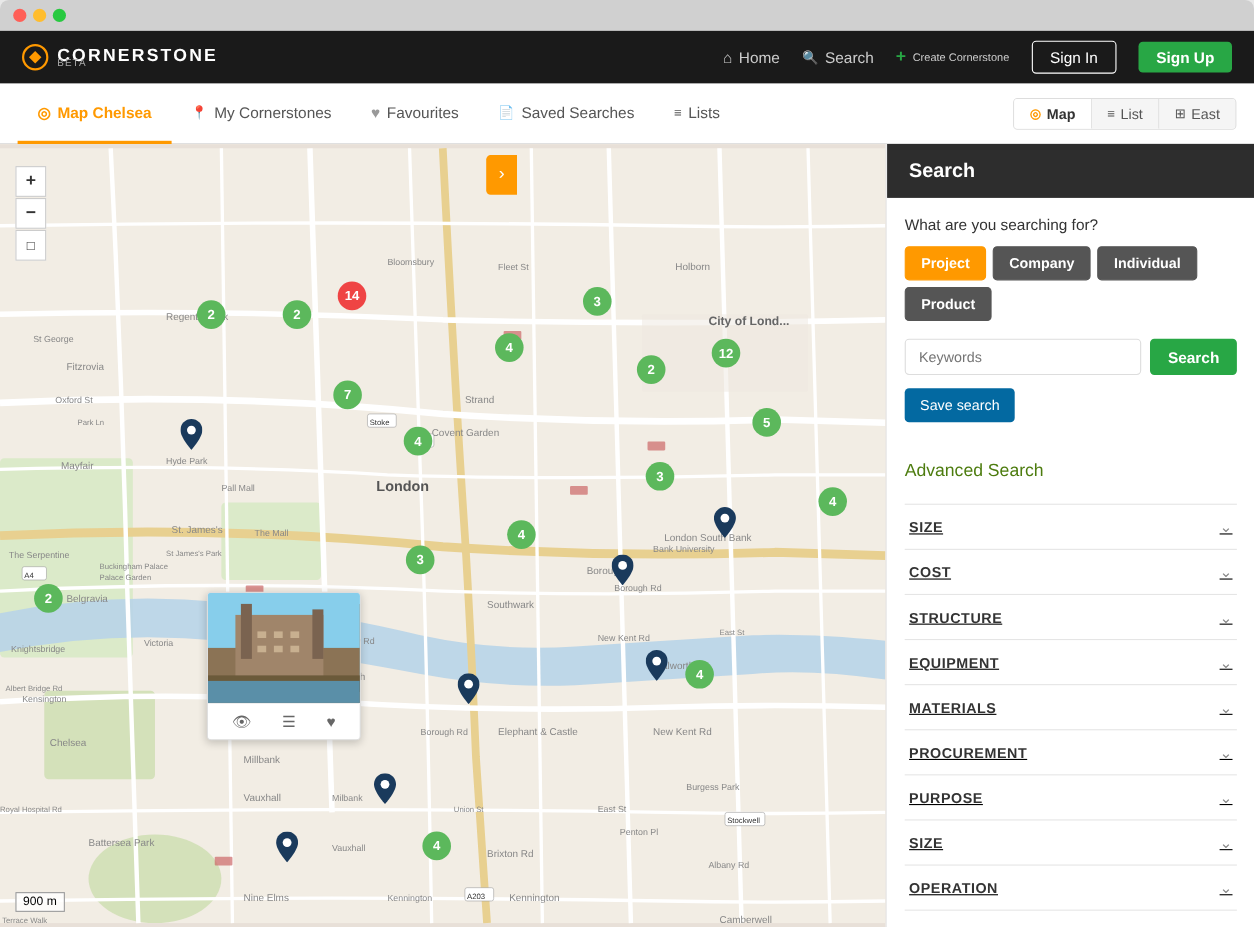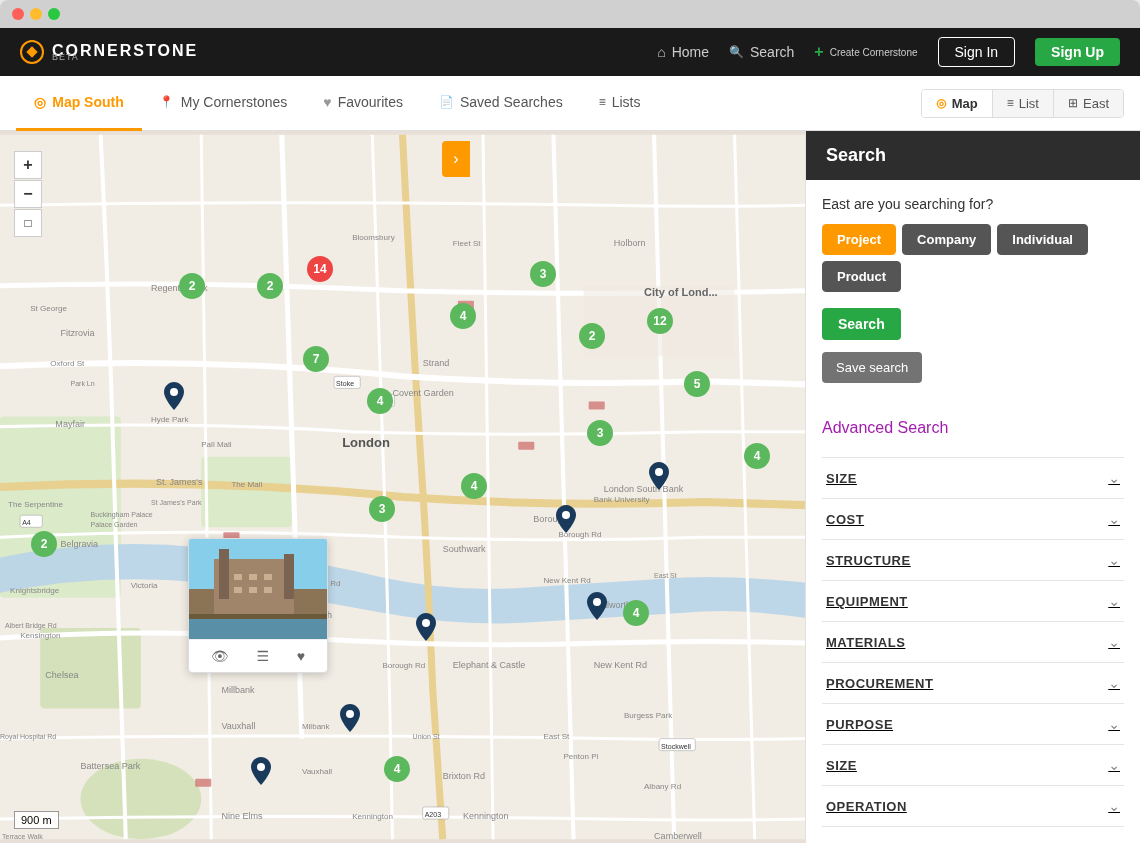--- a/index.html
+++ b/index.html
@@ -72,23 +72,23 @@
     .search-question { font-size: 14px; color: #333; margin-bottom: 12px; font-weight: 400; }
 
     .search-type-btns { display: flex; gap: 6px; margin-bottom: 16px; flex-wrap: wrap; }
     .search-type-btn { padding: 7px 14px; border-radius: 4px; font-size: 13px; font-weight: 600; cursor: pointer; border: 1px solid transparent; }
     .search-type-btn.active { background: #f90; color: #fff; border-color: #f90; }
     .search-type-btn.inactive { background: #555; color: #fff; border-color: #555; }
 
     .keyword-row { display: flex; gap: 8px; margin-bottom: 12px; }
     .keyword-input { flex: 1; padding: 8px 12px; border: 1px solid #ddd; border-radius: 4px; font-size: 13px; color: #999; }
     .search-btn { background: #28a745; color: #fff; border: none; border-radius: 4px; padding: 8px 16px; font-size: 14px; font-weight: 600; cursor: pointer; }
-    .save-search-btn { background: #737373; color: #fff; border: none; border-radius: 4px; padding: 8px 14px; font-size: 13px; cursor: pointer; margin-bottom: 20px; }
-
-    .advanced-search-title { font-size: 16px; color: #a21caf; font-weight: 500; margin-bottom: 12px; padding-bottom: 8px; }
+    .save-search-btn { background: #0369a1; color: #fff; border: none; border-radius: 4px; padding: 8px 14px; font-size: 13px; cursor: pointer; margin-bottom: 20px; }
+
+    .advanced-search-title { font-size: 16px; color: #4d7c0f; font-weight: 500; margin-bottom: 12px; padding-bottom: 8px; }
 
     .accordion-item { border-top: 1px solid #e5e5e5; text-decoration: underline; }
     .accordion-header { display: flex; justify-content: space-between; align-items: center; padding: 12px 4px; cursor: pointer; }
     .accordion-label { font-size: 13px; font-weight: 700; color: #333; letter-spacing: 0.5px; }
     .accordion-chevron { color: #888; font-size: 14px; }
 
     
     .icon-home::before { content: '⌂'; }
   </style>
 </head>
@@ -125,21 +125,21 @@
       <span style="color:#28a745;font-size:16px;font-weight:bold;">+</span>
       <span style="color:#ccc;font-size:10px;">Create Cornerstone</span>
     </a>
     <button class="btn-signin">Sign In</button>
     <button class="btn-signup">Sign Up</button>
   </nav>
 
   <div class="sub-nav">
     <div class="sub-nav-item active">
       <span style="color:#f90;font-size:14px;">◎</span>
-      <span>Map South</span>
+      <span>Map Chelsea</span>
     </div>
     <div class="sub-nav-item">
       <span style="font-size:12px;">📍</span>
       <span>My Cornerstones</span>
     </div>
     <div class="sub-nav-item">
       <span style="color:#999;">♥</span>
       <span>Favourites</span>
     </div>
     <div class="sub-nav-item">
@@ -384,30 +384,31 @@
       <div class="panel-toggle" style="position:absolute;right:335px;top:0;margin-top:10px;">
         <span>›</span>
       </div>
     </div>
 
     <div class="search-panel">
       <div class="search-panel-header">
         <span>Search</span>
       </div>
       <div class="search-panel-body">
-        <div class="search-question">East are you searching for?</div>
+        <div class="search-question">What are you searching for?</div>
 
         <div class="search-type-btns">
           <button class="search-type-btn active">Project</button>
           <button class="search-type-btn inactive">Company</button>
           <button class="search-type-btn inactive">Individual</button>
           <button class="search-type-btn inactive">Product</button>
         </div>
 
         <div class="keyword-row">
+          <input type="text" class="keyword-input" placeholder="Keywords" style="">
           <button class="search-btn">Search</button>
         </div>
 
         <div style="margin-bottom:16px;">
           <button class="save-search-btn">Save search</button>
         </div>
 
         <div class="advanced-search-title">Advanced Search</div>
 
         <div id="accordion-container">

